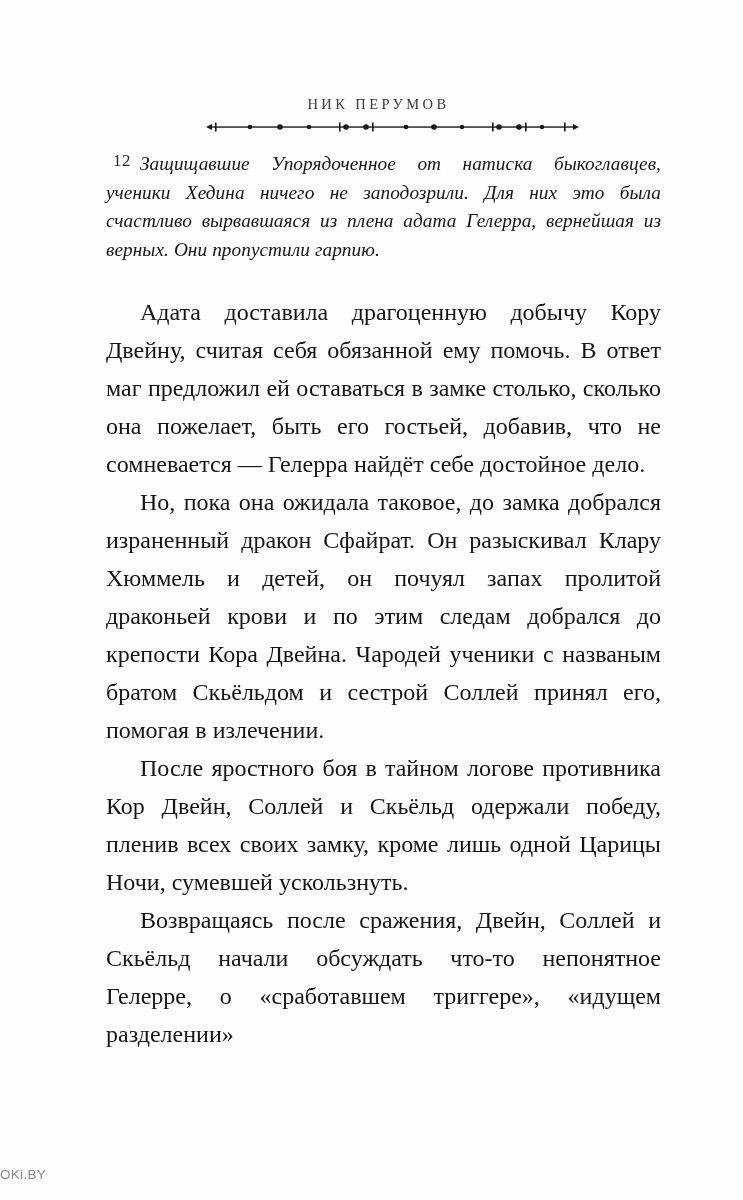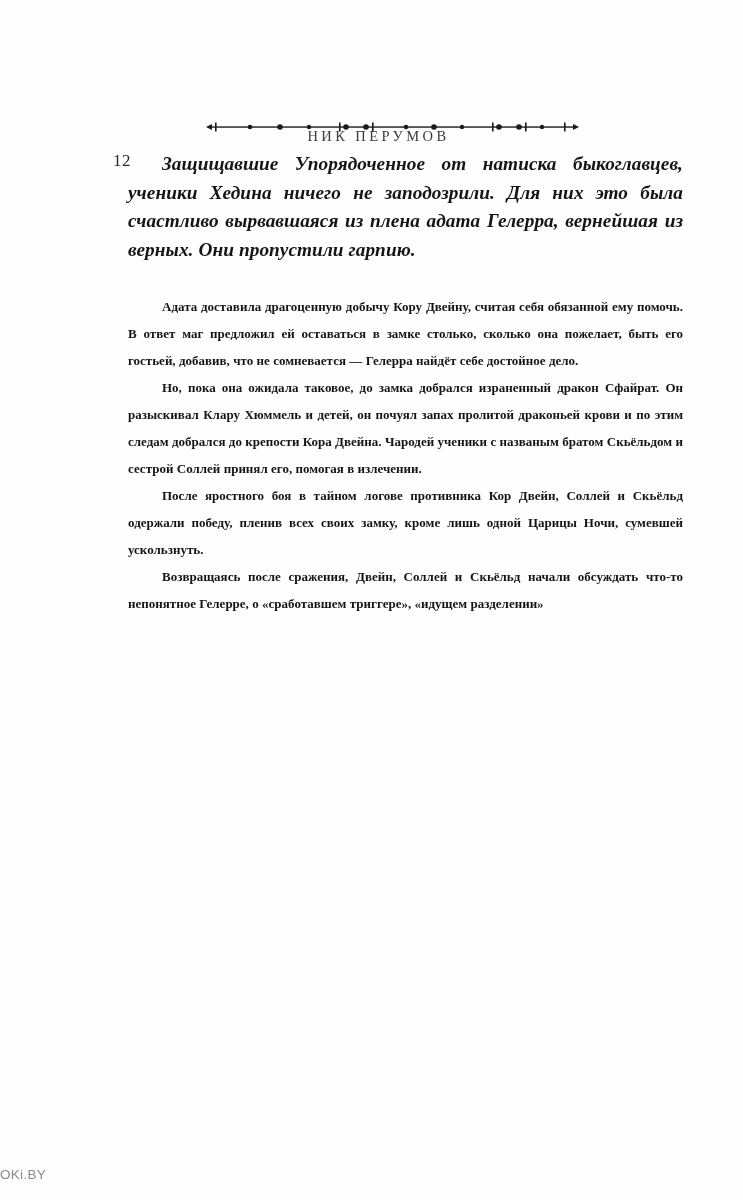--- a/index.html
+++ b/index.html
@@ -44,46 +44,44 @@
     left: 0;
     right: 0;
     top: 0px;
     text-align: center;
     font-size: 14.5px;
     letter-spacing: 3.4px;
     color: #3a3a3a;
     text-transform: uppercase;
     font-variant: small-caps;
     padding-left: 14px;
-    margin-top: 32px;
   }
 
   
   .ornament {
     position: absolute;
     left: 206px;
     top: 120px;
     width: 373px;
     height: 14px;
   }
   .ornament svg { display: block; }
 
   
   .column {
     position: absolute;
-    left: 128px;
+    left: 106px;
     top: 150px;
     width: 555px;
-    font-weight: bold;
   }
 
   p {
     margin: 0;
-    font-size: 13px;
-    line-height: 27px;
+    font-size: 24px;
+    line-height: 38px;
     text-align: justify;
     text-indent: 34px;
     color: #151515;
     -webkit-hyphens: none;
     hyphens: none;
     word-spacing: 0.1px;
   }
   p.lastline-left {
     text-align-last: left;
   }

